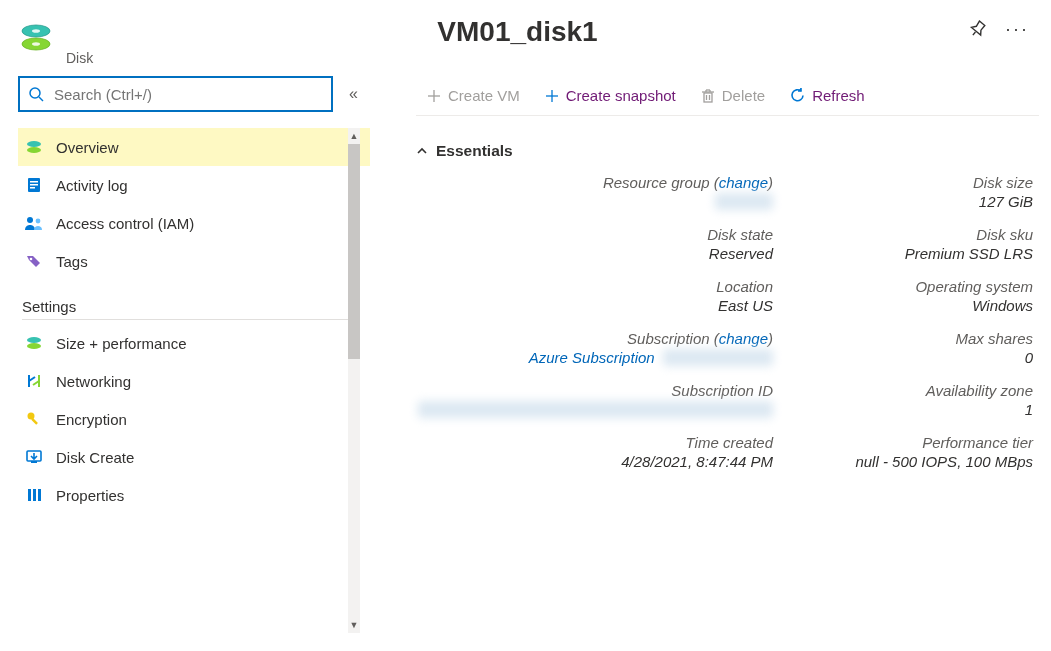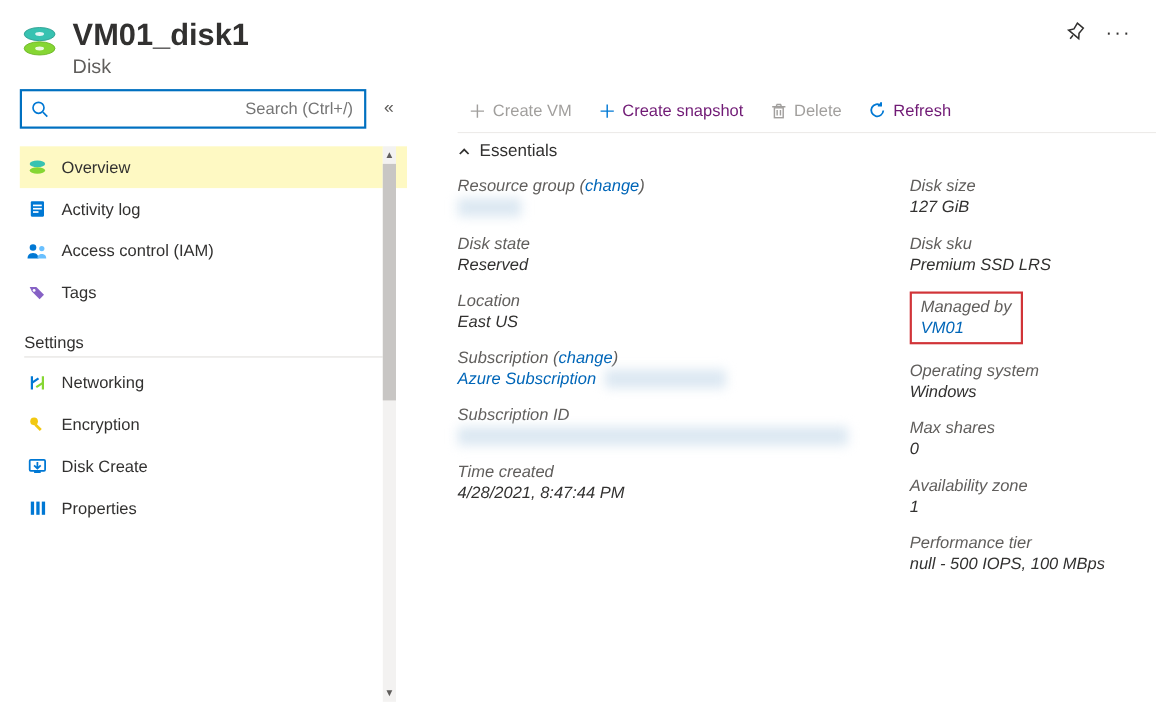--- a/index.html
+++ b/index.html
@@ -18,23 +18,24 @@
     align-items: flex-start;
     padding: 16px 22px 10px 18px;
   }
   .header-icon { margin-right: 12px; margin-top: 4px; }
   .header-title { flex: 1; }
   .header-title h1 {
     margin: 0;
     font-size: 28px;
     font-weight: 600;
     line-height: 1.15;
+    text-align: center;
   }
   .header-subtitle {
-    font-size: 18px;
+    font-size: 14px;
     color: #605e5c;
     margin-top: 2px;
   }
   .header-actions { display: flex; align-items: center; gap: 18px; margin-top: 4px; }
   .content {
     display: flex;
     height: calc(100% - 80px);
   }
   .sidebar {
     width: 370px;
@@ -50,21 +51,20 @@
     display: flex;
     align-items: center;
     padding: 0 8px;
   }
   .search-box input {
     border: none;
     outline: none;
     font-size: 15px;
     width: 100%;
     color: #0f172a;
-    text-align: right;
   }
   .collapse-btn { margin-left: 16px; color: #605e5c; font-size: 16px; }
   .nav-section { position: relative; }
   .nav-item {
     display: flex;
     align-items: center;
     height: 38px;
     padding-left: 6px;
     gap: 12px;
     cursor: pointer;
@@ -115,21 +115,22 @@
     height: 16px;
     display: flex;
     align-items: center;
     justify-content: center;
     font-size: 9px;
     color: #605e5c;
   }
   .main {
     flex: 1;
     padding-left: 46px;
-    padding-right: 4px;
+    padding-right: 18px;
+    text-align: right;
   }
   .toolbar {
     display: flex;
     align-items: center;
     height: 40px;
     gap: 4px;
     border-bottom: 1px solid #edebe9;
     margin-right: -6px;
   }
   .tb-btn {
@@ -141,23 +142,23 @@
     font-size: 15px;
     cursor: pointer;
   }
   .tb-btn.disabled { color: #a19f9d; cursor: default; }
   .tb-btn.enabled { color: #701a75; }
   .tb-btn .tb-ico-blue { color: #0078d4; }
   .essentials-header {
     display: flex;
     align-items: center;
     gap: 8px;
-    font-weight: 400;
+    font-weight: 700;
     font-size: 15.5px;
-    margin: 8px 0 14px 0;
+    margin: 26px 0 14px 0;
     cursor: pointer;
   }
   .essentials-grid {
     display: flex;
     gap: 40px;
   }
   .ess-col { flex:1; min-width:0; }
   .ess-row { margin-bottom: 16px; font-style: italic; }
   .ess-label { font-size: 15px; color: #605e5c; }
   .ess-value { font-size: 15px; color: #323130; margin-top: 2px; }
@@ -258,20 +259,29 @@
           </svg>
         </span>
         <span>Tags</span>
       </div>
 
       <div class="section-header">Settings</div>
       <hr class="section-divider">
 
       <div class="nav-item">
         <span class="nav-icon">
+          <svg width="18" height="18" viewBox="0 0 18 18">
+            <ellipse cx="9" cy="6" rx="7" ry="3" fill="#37c2b1"></ellipse>
+            <ellipse cx="9" cy="12" rx="7" ry="3" fill="#86d633"></ellipse>
+          </svg>
+        </span>
+        <span>Size + performance</span>
+      </div>
+      <div class="nav-item">
+        <span class="nav-icon">
           <svg width="18" height="18" viewBox="0 0 18 18" fill="none" stroke-width="2">
             <path d="M4 3 L4 15" stroke="#0078d4"></path>
             <path d="M14 3 L14 15" stroke="#86d633"></path>
             <path d="M4 9 L10 5" stroke="#0078d4"></path>
             <path d="M14 9 L8 13" stroke="#86d633"></path>
           </svg>
         </span>
         <span>Networking</span>
       </div>
       <div class="nav-item">
@@ -408,26 +418,20 @@
       <div class="ess-col" style="max-width:220px;">
         <div class="ess-row">
           <div class="ess-label">Disk size</div>
           <div class="ess-value">127 GiB</div>
         </div>
         <div class="ess-row">
           <div class="ess-label">Disk sku</div>
           <div class="ess-value">Premium SSD LRS</div>
         </div>
         <div class="ess-row">
-          <span class="redbox">
-            <div class="ess-label">Managed by</div>
-            <div class="ess-value"><span class="ess-link">VM01</span></div>
-          </span>
-        </div>
-        <div class="ess-row">
           <div class="ess-label">Operating system</div>
           <div class="ess-value">Windows</div>
         </div>
         <div class="ess-row">
           <div class="ess-label">Max shares</div>
           <div class="ess-value">0</div>
         </div>
         <div class="ess-row">
           <div class="ess-label">Availability zone</div>
           <div class="ess-value">1</div>

